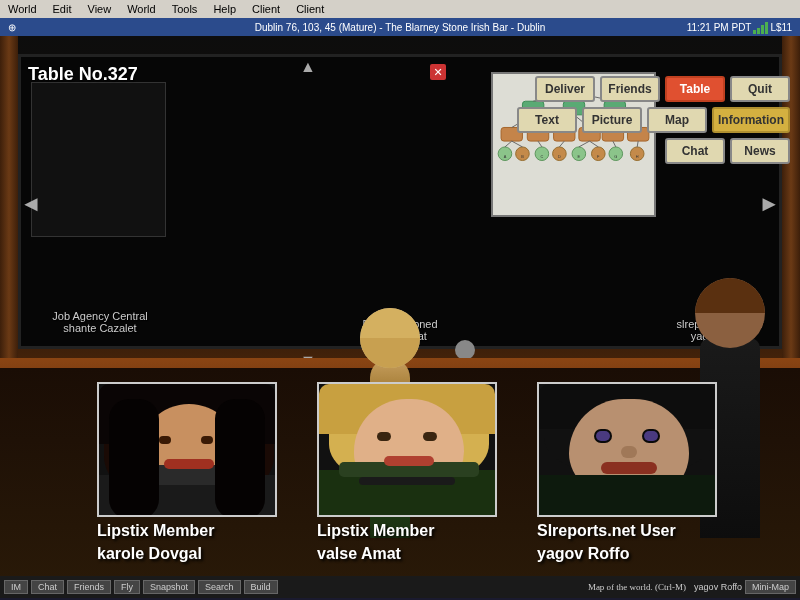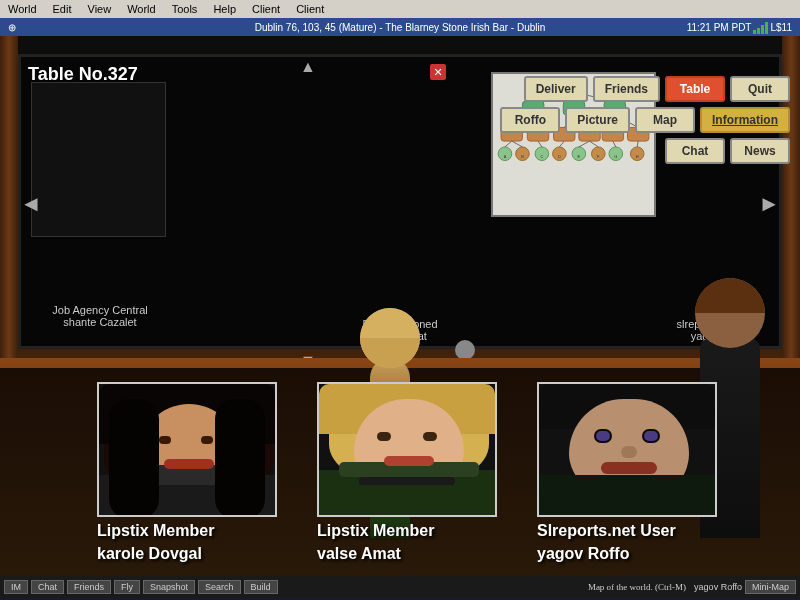--- a/index.html
+++ b/index.html
@@ -157,41 +157,40 @@
       display: flex;
       flex-direction: column;
       gap: 5px;
     }
     .toolbar-row {
       display: flex;
       gap: 5px;
       justify-content: flex-end;
     }
     .btn {
-      padding: 4px 10px;
+      padding: 4px 4px;
       font-size: 12px;
       font-weight: bold;
       border: 2px solid #888;
       border-radius: 3px;
       cursor: pointer;
       background: #e0d8b0;
       color: #333;
       min-width: 60px;
       text-align: center;
     }
     .btn-active {
       background: #e05030;
       color: #fff;
       border-color: #c04020;
     }
     .btn-highlight {
       background: #d4b040;
       color: #333;
       border-color: #b09030;
-      text-decoration: underline;
     }
 
     
     .bar-counter {
       position: absolute;
       bottom: 200px;
       left: 0;
       right: 0;
       height: 40px;
       background: linear-gradient(180deg, #8b4513 0%, #6b3410 100%);
@@ -392,33 +391,33 @@
 
   <div class="close-x">✕</div>
 
   <div style="position:absolute;top:22px;left:300px;color:#aaa;font-size:16px;cursor:pointer;">▲</div>
   <div style="position:absolute;top:316px;left:300px;color:#aaa;font-size:16px;cursor:pointer;">▼</div>
   <div style="position:absolute;top:155px;left:20px;color:#aaa;font-size:22px;cursor:pointer;">◄</div>
   <div style="position:absolute;top:155px;right:20px;color:#aaa;font-size:22px;cursor:pointer;">►</div>
 
   <div class="small-circle"></div>
 
-  <div class="caption" style="top:268px;left:30px;width:140px;">Job Agency Central<br>shante Cazalet</div>
+  <div class="caption" style="top:274px;left:30px;width:140px;">Job Agency Central<br>shante Cazalet</div>
   <div class="caption" style="top:282px;left:330px;width:140px;">Blarney Stoned<br>valse Amat</div>
   <div class="caption" style="top:282px;right:10px;width:140px;text-align:center;">slreports.net User<br>yagov Roffo</div>
 
   <div class="toolbar">
     <div class="toolbar-row">
       <button class="btn">Deliver</button>
       <button class="btn">Friends</button>
       <button class="btn btn-active">Table</button>
       <button class="btn">Quit</button>
     </div>
     <div class="toolbar-row">
-      <button class="btn">Roffo</button>
+      <button class="btn">Text</button>
       <button class="btn">Picture</button>
       <button class="btn">Map</button>
       <button class="btn btn-highlight">Information</button>
     </div>
     <div class="toolbar-row">
       <button class="btn">Chat</button>
       <button class="btn">News</button>
     </div>
   </div>
 

